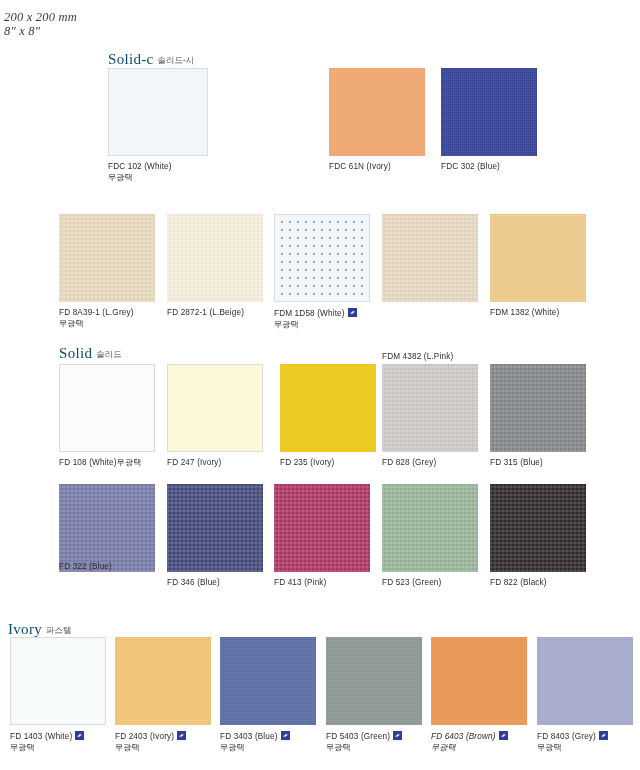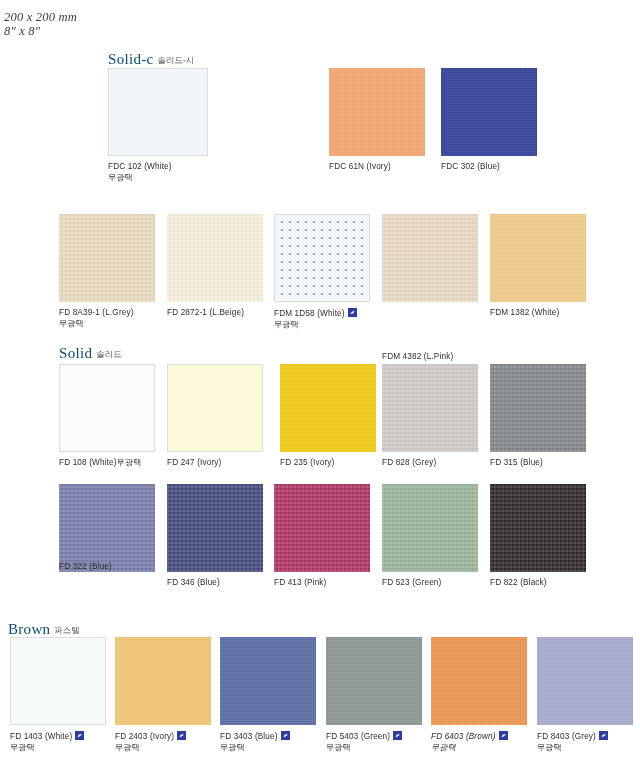--- a/index.html
+++ b/index.html
@@ -272,21 +272,21 @@
 
     <div class="cell" style="left:490px;">
       <div class="swatch grain-soft" style="width:96px;height:88px;background:#302b2a;"></div>
       <div class="label" style="top:94px;left:0;">
         <span class="code">FD 822 (Black)</span>
       </div>
     </div>
   </div>
 
   <div class="section-head" style="left:8px; top:620px;">
-    <span class="en">Brown</span><span class="ko">파스텔</span>
+    <span class="en">Ivory</span><span class="ko">파스텔</span>
   </div>
 
   <div class="row" style="left:0px; top:637px; width:582px; height:130px;">
 
     <div class="cell" style="left:10px;">
       <div class="swatch bordered plain" style="width:96px;height:88px;background:#f7fafb;"></div>
       <div class="label" style="top:94px;left:0;">
         <span class="code">FD 1403 (White)</span><span class="badge"><svg width="9" height="9" viewBox="0 0 9 9">
               <path d="M6.7 1.6 L2.1 5.4 L4.3 5.4 L2.3 7.5 L7.0 3.6 L4.7 3.6 Z" fill="#ffffff"></path>
             </svg></span>

